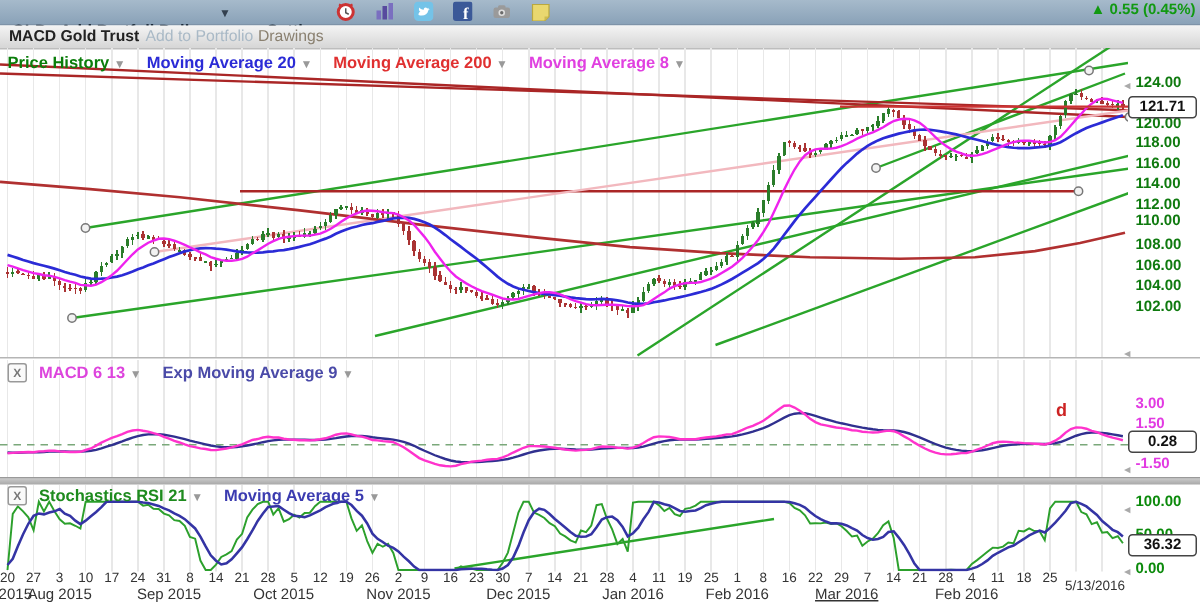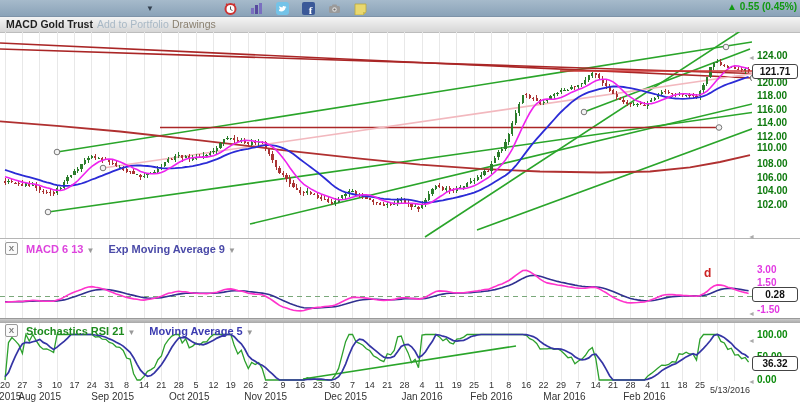--- a/index.html
+++ b/index.html
@@ -691,20 +691,26 @@
       <line x1="665.25" y1="0" x2="665.25" y2="58" stroke="#e8e8e8" stroke-width="1" shape-rendering="crispEdges"></line>
       <line x1="682.625" y1="0" x2="682.625" y2="58" stroke="#e8e8e8" stroke-width="1" shape-rendering="crispEdges"></line>
       <line x1="700" y1="0" x2="700" y2="58" stroke="#e8e8e8" stroke-width="1" shape-rendering="crispEdges"></line>
       <line x1="717.375" y1="0" x2="717.375" y2="58" stroke="#e8e8e8" stroke-width="1" shape-rendering="crispEdges"></line>
       <line x1="734.75" y1="0" x2="734.75" y2="58" stroke="#e8e8e8" stroke-width="1" shape-rendering="crispEdges"></line>
       <line x1="303" y1="56" x2="516" y2="23" stroke="#2aa52a" stroke-width="1.6"></line>
       <polyline points="5.0,57.0 8.5,19.6 11.9,14.6 15.4,17.9 18.9,21.9 22.4,30.5 25.9,11.5 29.3,18.0 32.8,11.5 36.3,17.8 39.8,23.2 43.2,26.2 46.7,25.9 50.2,27.5 53.6,29.4 57.1,11.5 60.6,11.5 64.1,11.5 67.6,11.5 71.0,11.5 74.5,11.5 78.0,11.5 81.5,11.5 84.9,11.5 88.4,11.5 91.9,11.5 95.4,14.1 98.8,13.5 102.3,16.2 105.8,16.3 109.3,19.4 112.7,20.5 116.2,23.8 119.7,24.3 123.2,27.5 126.6,35.0 130.1,36.1 133.6,50.7 137.1,57.0 140.5,57.0 144.0,53.4 147.5,48.3 151.0,46.6 154.4,44.4 157.9,36.7 161.4,32.9 164.8,22.0 168.3,16.8 171.8,13.1 175.3,11.5 178.8,11.5 182.2,20.1 185.7,15.8 189.2,24.8 192.7,23.1 196.1,20.1 199.6,22.0 203.1,19.0 206.6,18.8 210.0,14.5 213.5,11.5 217.0,11.5 220.5,11.5 223.9,11.5 227.4,11.5 230.9,11.5 234.3,22.6 237.8,30.9 241.3,27.2 244.8,37.7 248.3,45.6 251.7,39.5 255.2,41.5 258.7,39.6 262.2,45.6 265.6,57.0 269.1,57.0 272.6,57.0 276.1,57.0 279.5,57.0 283.0,57.0 286.5,57.0 289.9,57.0 293.4,57.0 296.9,57.0 300.4,57.0 303.9,57.0 307.3,54.6 310.8,55.8 314.3,56.0 317.8,57.0 321.2,57.0 324.7,57.0 328.2,57.0 331.7,57.0 335.1,52.2 338.6,45.4 342.1,32.1 345.6,18.7 349.0,11.5 352.5,11.5 356.0,18.7 359.4,20.3 362.9,22.3 366.4,25.8 369.9,27.8 373.4,32.7 376.8,34.6 380.3,37.2 383.8,38.7 387.3,30.7 390.7,31.8 394.2,27.4 397.7,13.8 401.2,13.1 404.6,22.7 408.1,29.9 411.6,39.6 415.1,36.3 418.5,44.7 422.0,12.1 425.5,11.5 428.9,11.5 432.4,11.5 435.9,11.5 439.4,13.9 442.9,17.7 446.3,15.6 449.8,19.7 453.3,21.0 456.8,16.2 460.2,15.6 463.7,14.1 467.2,11.5 470.7,11.5 474.1,11.5 477.6,11.5 481.1,11.5 484.6,11.5 488.0,11.5 491.5,11.5 495.0,11.5 498.4,11.5 501.9,11.5 505.4,11.5 508.9,11.5 512.4,11.5 515.8,11.5 519.3,11.5 522.8,11.5 526.3,12.3 529.7,15.6 533.2,17.2 536.7,20.5 540.1,26.0 543.6,25.8 547.1,25.9 550.6,25.4 554.1,26.4 557.5,25.8 561.0,27.8 564.5,31.0 568.0,34.7 571.4,34.1 574.9,40.8 578.4,38.0 581.9,36.1 585.3,32.5 588.8,27.2 592.3,24.6 595.8,35.7 599.2,57.0 602.7,57.0 606.2,57.0 609.6,57.0 613.1,57.0 616.6,57.0 620.1,57.0 623.6,57.0 627.0,57.0 630.5,57.0 634.0,56.8 637.5,57.0 640.9,57.0 644.4,57.0 647.9,52.9 651.4,50.4 654.8,47.7 658.3,44.8 661.8,42.1 665.3,42.3 668.7,41.4 672.2,38.7 675.7,39.2 679.1,30.8 682.6,31.3 686.1,29.2 689.6,31.0 693.1,31.2 696.5,37.1 700.0,16.0 703.5,11.5 707.0,11.5 710.4,11.5 713.9,11.5 717.4,11.5 720.9,18.4 724.3,19.9 727.8,26.4 731.3,25.2 734.8,32.1 738.2,31.7 741.7,35.7 745.2,34.5 748.6,39.2" fill="none" stroke="#2ca02c" stroke-width="1.3"></polyline>
       <polyline points="5.0,53.7 8.5,49.5 11.9,41.1 15.4,33.2 18.9,26.2 22.4,20.9 25.9,19.3 29.3,19.9 32.8,18.7 36.3,17.9 39.8,16.4 43.2,19.4 46.7,20.9 50.2,24.1 53.6,26.4 57.1,24.1 60.6,21.2 64.1,18.3 67.6,15.1 71.0,11.5 74.5,11.5 78.0,11.5 81.5,11.5 84.9,11.5 88.4,11.5 91.9,11.5 95.4,12.0 98.8,12.4 102.3,13.3 105.8,14.3 109.3,15.9 112.7,17.2 116.2,19.3 119.7,20.9 123.2,23.1 126.6,26.2 130.1,29.3 133.6,34.7 137.1,41.3 140.5,47.2 144.0,50.8 147.5,53.3 151.0,52.5 154.4,49.9 157.9,45.9 161.4,41.8 164.8,36.5 168.3,30.6 171.8,24.3 175.3,19.3 178.8,15.0 182.2,14.6 185.7,14.4 189.2,16.8 192.7,19.1 196.1,20.8 199.6,21.2 203.1,21.8 206.6,20.6 210.0,18.9 213.5,17.2 217.0,15.1 220.5,13.6 223.9,12.1 227.4,11.5 230.9,11.5 234.3,13.7 237.8,17.6 241.3,20.8 244.8,26.0 248.3,32.8 251.7,36.2 255.2,38.3 258.7,40.8 262.2,42.3 265.6,44.6 269.1,48.1 272.6,51.2 276.1,54.7 279.5,57.0 283.0,57.0 286.5,57.0 289.9,57.0 293.4,57.0 296.9,57.0 300.4,57.0 303.9,57.0 307.3,56.5 310.8,56.3 314.3,56.1 317.8,56.1 321.2,56.1 324.7,56.5 328.2,56.8 331.7,57.0 335.1,56.0 338.6,53.7 342.1,48.7 345.6,41.1 349.0,32.0 352.5,23.8 356.0,18.5 359.4,16.1 362.9,16.9 366.4,19.7 369.9,23.0 373.4,25.8 376.8,28.6 380.3,31.6 383.8,34.2 387.3,34.8 390.7,34.6 394.2,33.2 397.7,28.5 401.2,23.4 404.6,21.8 408.1,21.4 411.6,23.8 415.1,28.3 418.5,34.6 422.0,32.5 425.5,28.8 428.9,23.2 432.4,18.3 435.9,11.6 439.4,12.0 442.9,13.2 446.3,14.0 449.8,15.7 453.3,17.6 456.8,18.1 460.2,17.6 463.7,17.3 467.2,15.7 470.7,13.8 474.1,12.8 477.6,12.0 481.1,11.5 484.6,11.5 488.0,11.5 491.5,11.5 495.0,11.5 498.4,11.5 501.9,11.5 505.4,11.5 508.9,11.5 512.4,11.5 515.8,11.5 519.3,11.5 522.8,11.5 526.3,11.7 529.7,12.5 533.2,13.6 536.7,15.4 540.1,18.3 543.6,21.0 547.1,23.1 550.6,24.7 554.1,25.9 557.5,25.9 561.0,26.2 564.5,27.3 568.0,29.1 571.4,30.7 574.9,33.7 578.4,35.7 581.9,36.8 585.3,36.3 588.8,34.9 592.3,31.7 595.8,31.2 599.2,35.4 602.7,40.3 606.2,46.3 609.6,52.7 613.1,57.0 616.6,57.0 620.1,57.0 623.6,57.0 627.0,57.0 630.5,57.0 634.0,57.0 637.5,57.0 640.9,57.0 644.4,57.0 647.9,56.1 651.4,54.9 654.8,53.0 658.3,50.6 661.8,47.6 665.3,45.5 668.7,43.7 672.2,41.9 675.7,40.7 679.1,38.5 682.6,36.3 686.1,33.9 689.6,32.3 693.1,30.7 696.5,32.0 700.0,28.9 703.5,25.4 707.0,21.5 710.4,17.5 713.9,12.4 717.4,11.5 720.9,12.9 724.3,14.6 727.8,17.5 731.3,20.3 734.8,24.4 738.2,27.1 741.7,30.2 745.2,31.8 748.6,34.6" fill="none" stroke="#3434a4" stroke-width="1.7"></polyline>
     </svg>
 
+  <div class="legend" id="price-legend" style="left:5px;top:36px">
+      <span class="item"><span style="color: rgb(10, 125, 10);">Price History</span><span class="arr">▼</span></span>
+      <span class="item"><span style="color: rgb(43, 43, 214);">Moving Average 20</span><span class="arr">▼</span></span>
+      <span class="item"><span style="color: rgb(224, 48, 48);">Moving Average 200</span><span class="arr">▼</span></span>
+      <span class="item"><span style="color: rgb(224, 64, 224);">Moving Average 8</span><span class="arr">▼</span></span>
+    </div>
   <div class="legend" id="macd-legend" style="left:5px;top:242px">
     <span class="xbtn">X</span>
   <span class="item"><span style="color: rgb(221, 68, 221);">MACD 6 13</span><span class="arr">▼</span></span>
       <span class="item"><span style="color: rgb(74, 74, 168);">Exp Moving Average 9</span><span class="arr">▼</span></span>
     </div>
   <div class="legend" id="stoch-legend" style="left:5px;top:324px">
     <span class="xbtn">X</span>
   <span class="item"><span style="color: rgb(30, 139, 30);">Stochastics RSI 21</span><span class="arr">▼</span></span>
       <span class="item"><span style="color: rgb(59, 59, 176);">Moving Average 5</span><span class="arr">▼</span></span>
     </div>
@@ -782,17 +788,17 @@
       <span class="wk" style="left: 682.625px;">18</span>
       <span class="wk" style="left: 700px;">25</span>
       <span class="mo" style="left: 10.2125px;">2015</span>
       <span class="mo" style="left: 39.75px;">Aug 2015</span>
       <span class="mo" style="left: 112.725px;">Sep 2015</span>
       <span class="mo" style="left: 189.175px;">Oct 2015</span>
       <span class="mo" style="left: 265.625px;">Nov 2015</span>
       <span class="mo" style="left: 345.55px;">Dec 2015</span>
       <span class="mo" style="left: 422px;">Jan 2016</span>
       <span class="mo" style="left: 491.5px;">Feb 2016</span>
-      <span class="mo" style="left: 564.475px;">Mar 2016</span>
+      <span class="mo" style="left: 564.475px; text-decoration: underline;">Mar 2016</span>
       <span class="mo" style="left: 644.4px;">Feb 2016</span>
     </div>
   <div id="end-date">5/13/2016</div>
 </div>
 
 </body></html>

